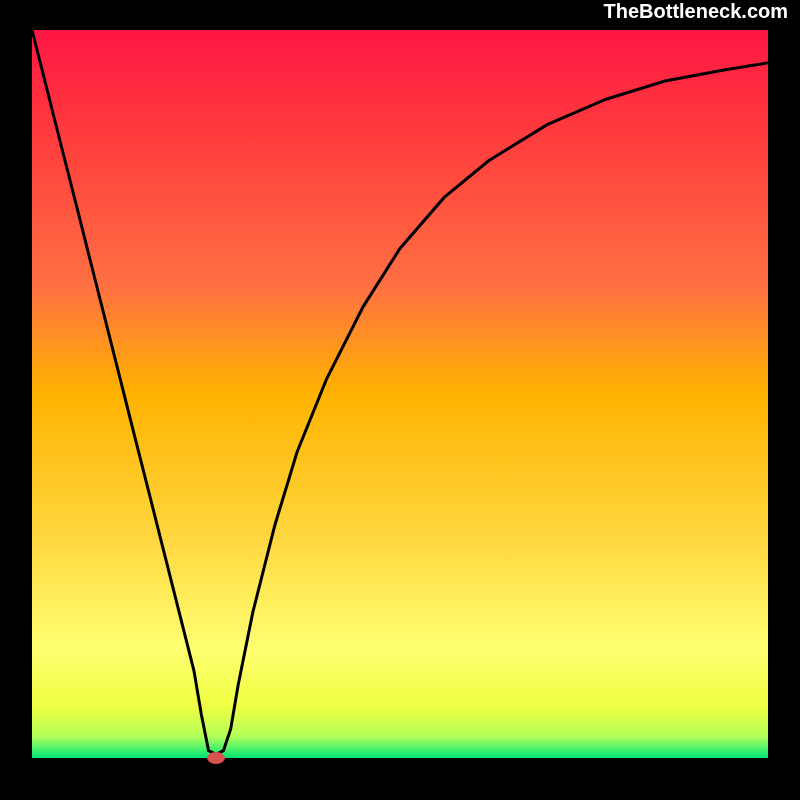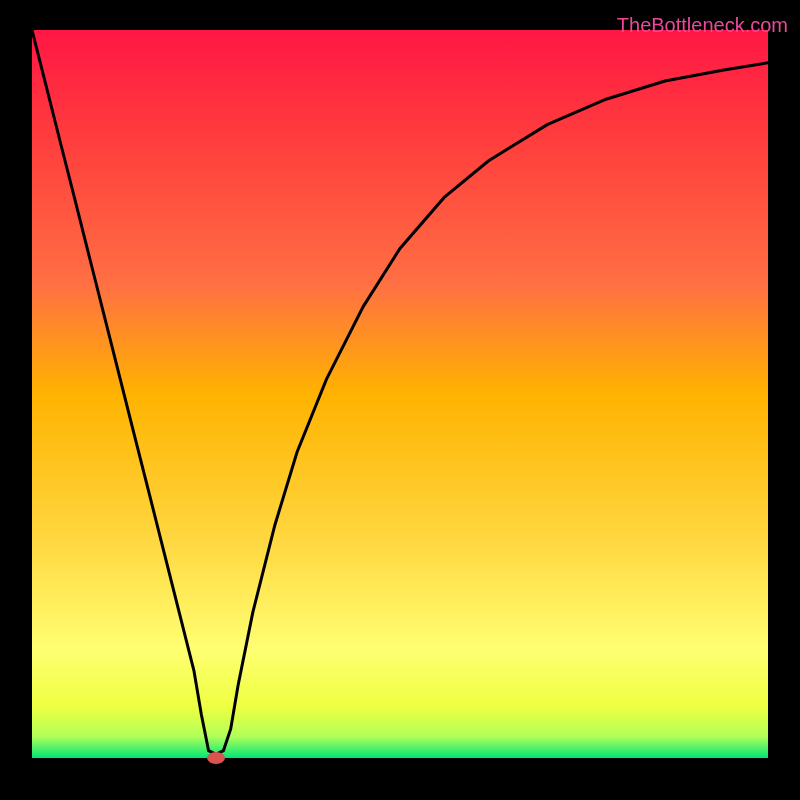--- a/index.html
+++ b/index.html
@@ -9,26 +9,26 @@
     }
     body {
       width: 800px;
       height: 800px;
       background: #000;
       position: relative;
       overflow: hidden;
     }
     .watermark {
       position: absolute;
-      top: 14px;
+      top: 0;
       right: 12px;
-      color: #ec4899;
+      color: #ffffff;
       font-family: Arial, sans-serif;
       font-size: 20px;
-      font-weight: normal;
+      font-weight: bold;
       z-index: 10;
     }
     .plot-area {
       position: absolute;
       left: 32px;
       top: 30px;
       width: 736px;
       height: 728px;
     }
     .gradient-bg {

